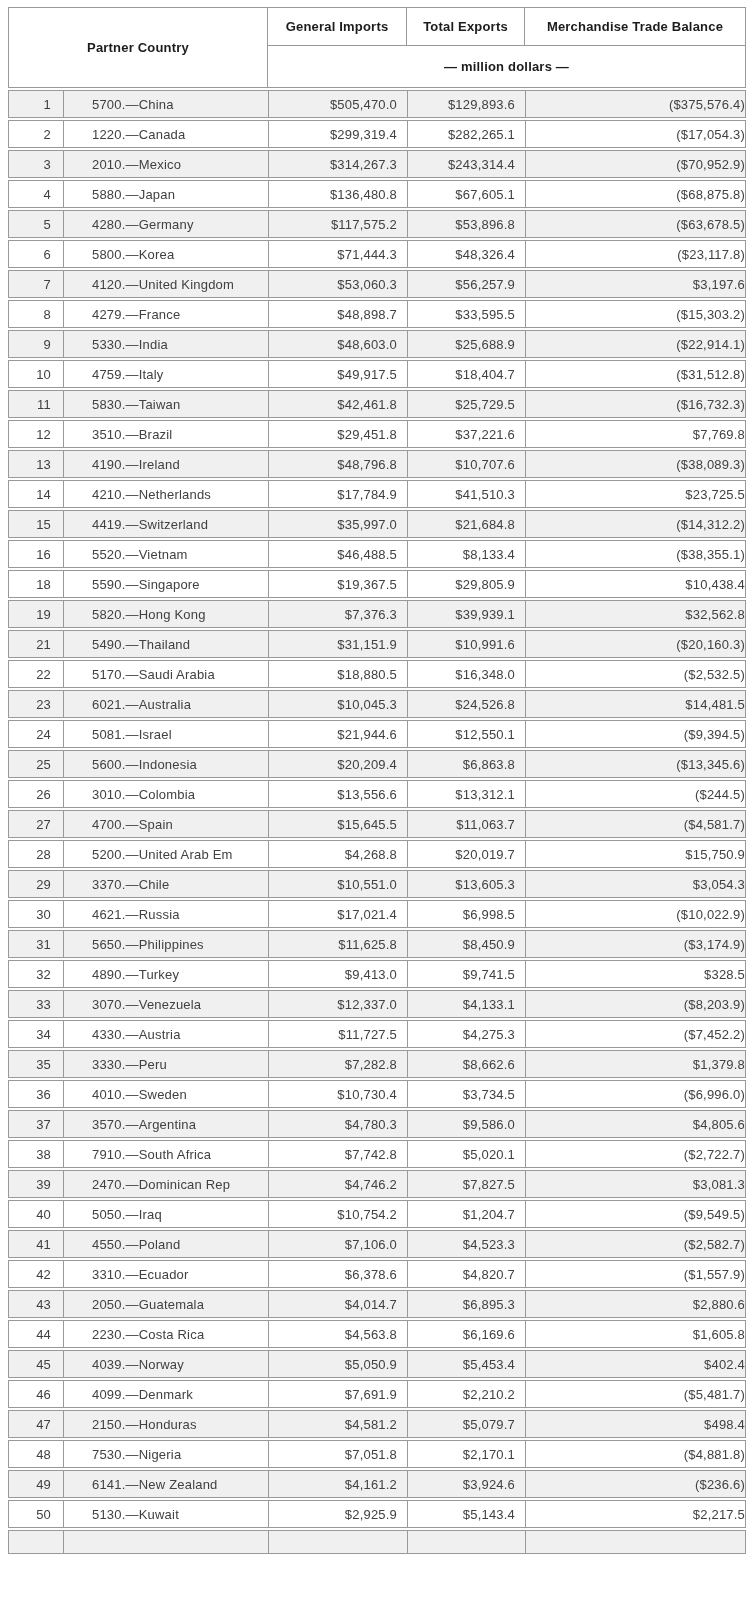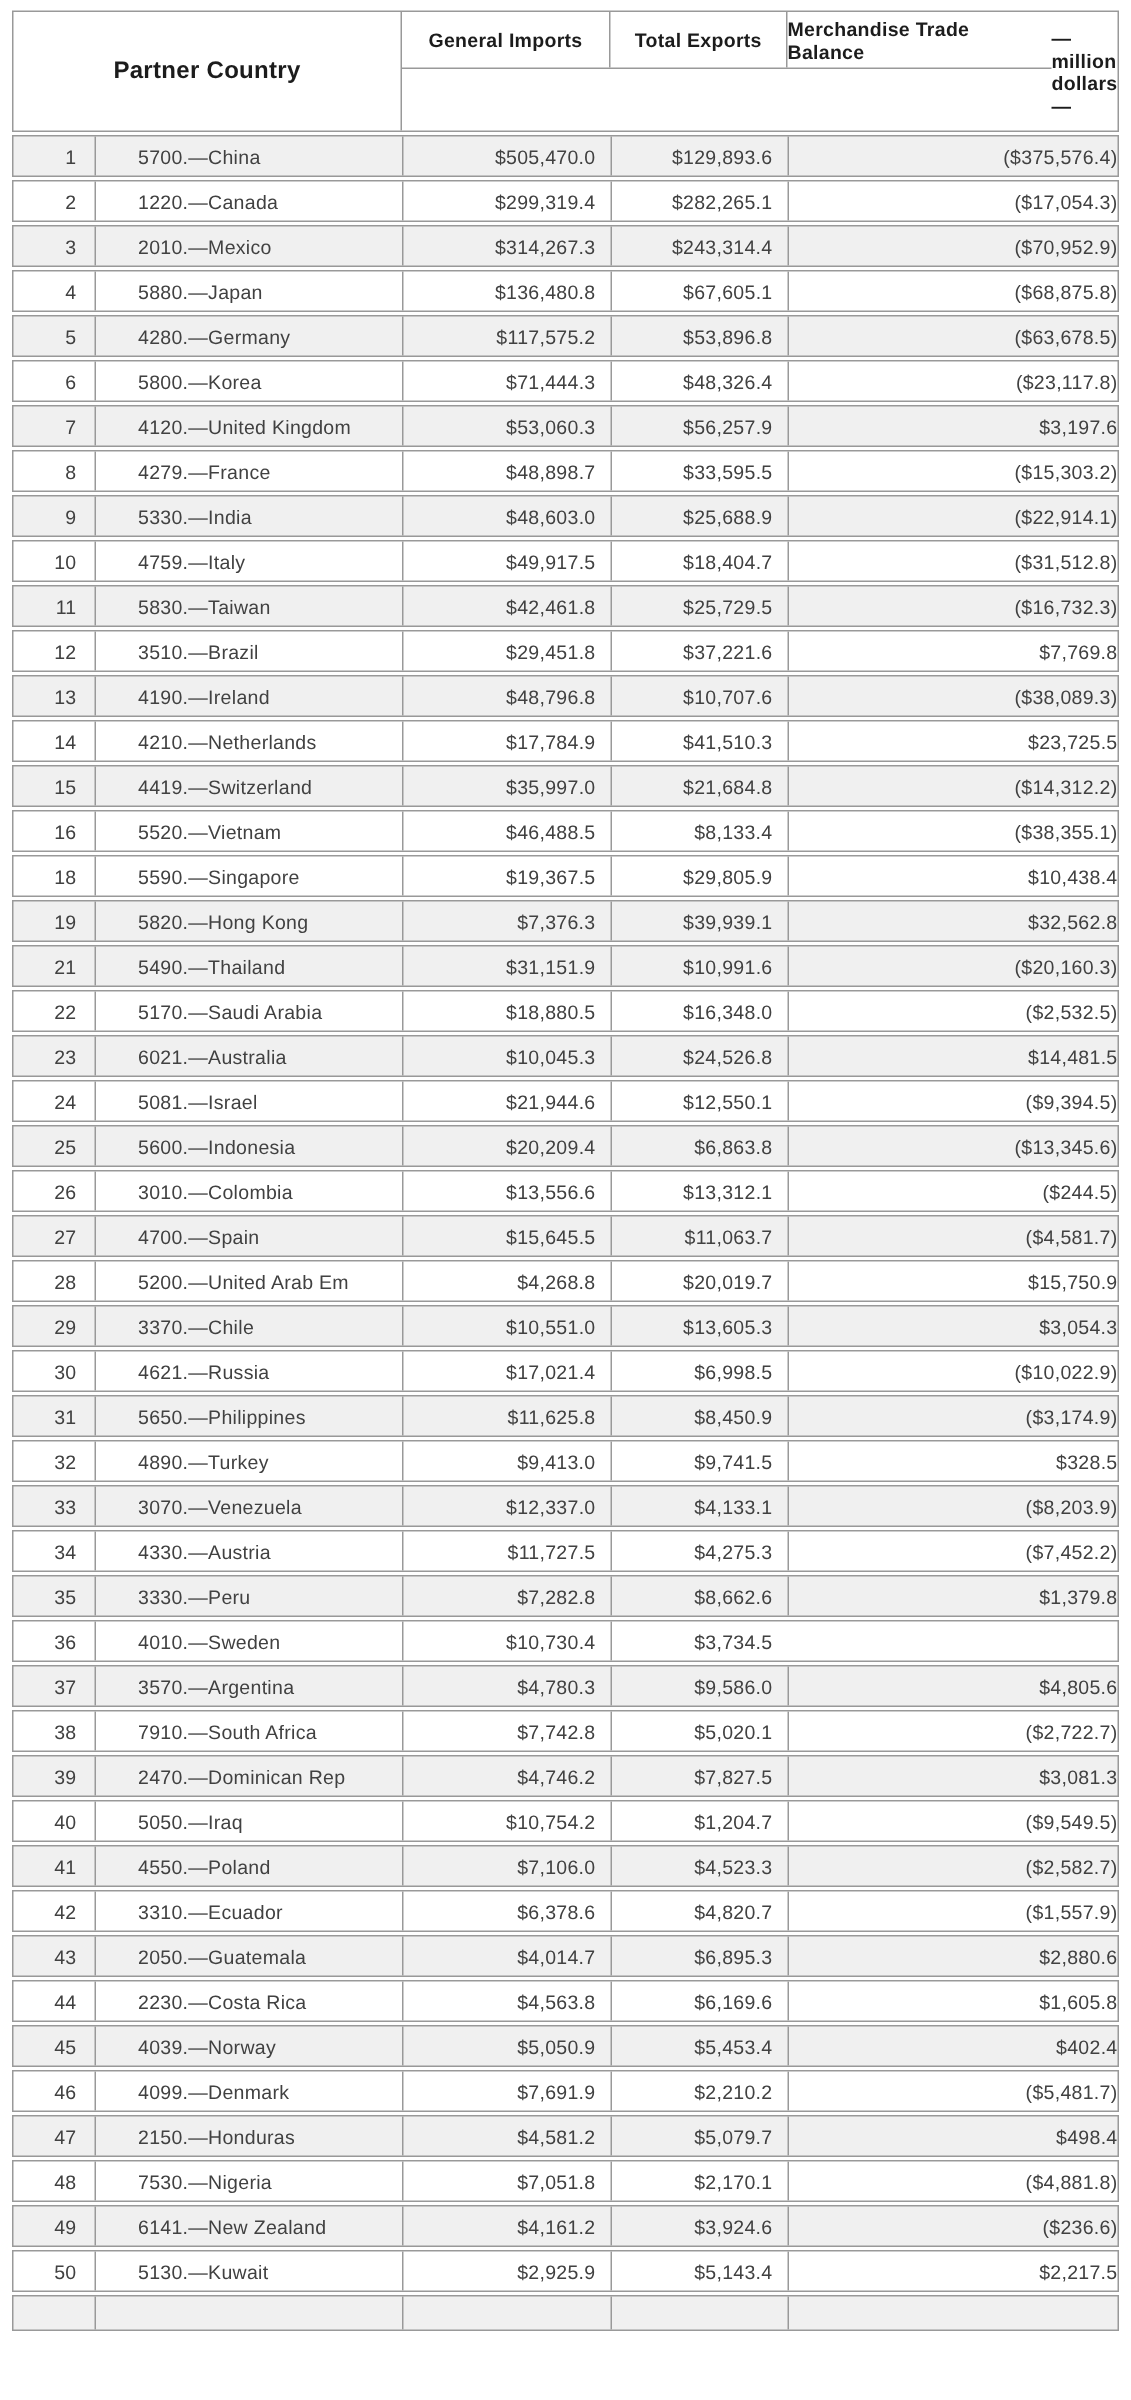--- a/index.html
+++ b/index.html
@@ -30,23 +30,23 @@
     height: 81px;
     border: 1px solid var(--border);
     background: #ffffff;
     color: var(--header-text);
     font-weight: bold;
   }
   .th-partner {
     flex: 0 0 259px;
     border-right: 1px solid var(--border);
     display: flex; align-items: center; justify-content: center;
-    font-size: 16px;
-  }
-  .th-right { flex: 1; display: flex; flex-direction: row; }
+    font-size: 13px;
+  }
+  .th-right { flex: 1; display: flex; flex-direction: column; }
   .th-cols {
     display: flex;
     height: 38px;
     border-bottom: 1px solid var(--border);
   }
   .th-col {
     display: flex; align-items: center; justify-content: center;
     font-size: 13px;
   }
   .th-imports { flex: 0 0 139px; border-right: 1px solid var(--border); }
@@ -324,20 +324,21 @@
     <div class="td c-country">3330.—Peru</div>
     <div class="td c-imports">$7,282.8</div>
     <div class="td c-exports">$8,662.6</div>
     <div class="td c-balance">$1,379.8</div>
   </div>
       <div class="tr">
     <div class="td c-rank">36</div>
     <div class="td c-country">4010.—Sweden</div>
     <div class="td c-imports">$10,730.4</div>
     <div class="td c-exports">$3,734.5</div>
+    <div class="td c-balance">($6,996.0)</div>
   </div>
       <div class="tr stripe">
     <div class="td c-rank">37</div>
     <div class="td c-country">3570.—Argentina</div>
     <div class="td c-imports">$4,780.3</div>
     <div class="td c-exports">$9,586.0</div>
     <div class="td c-balance">$4,805.6</div>
   </div>
       <div class="tr">
     <div class="td c-rank">38</div>

